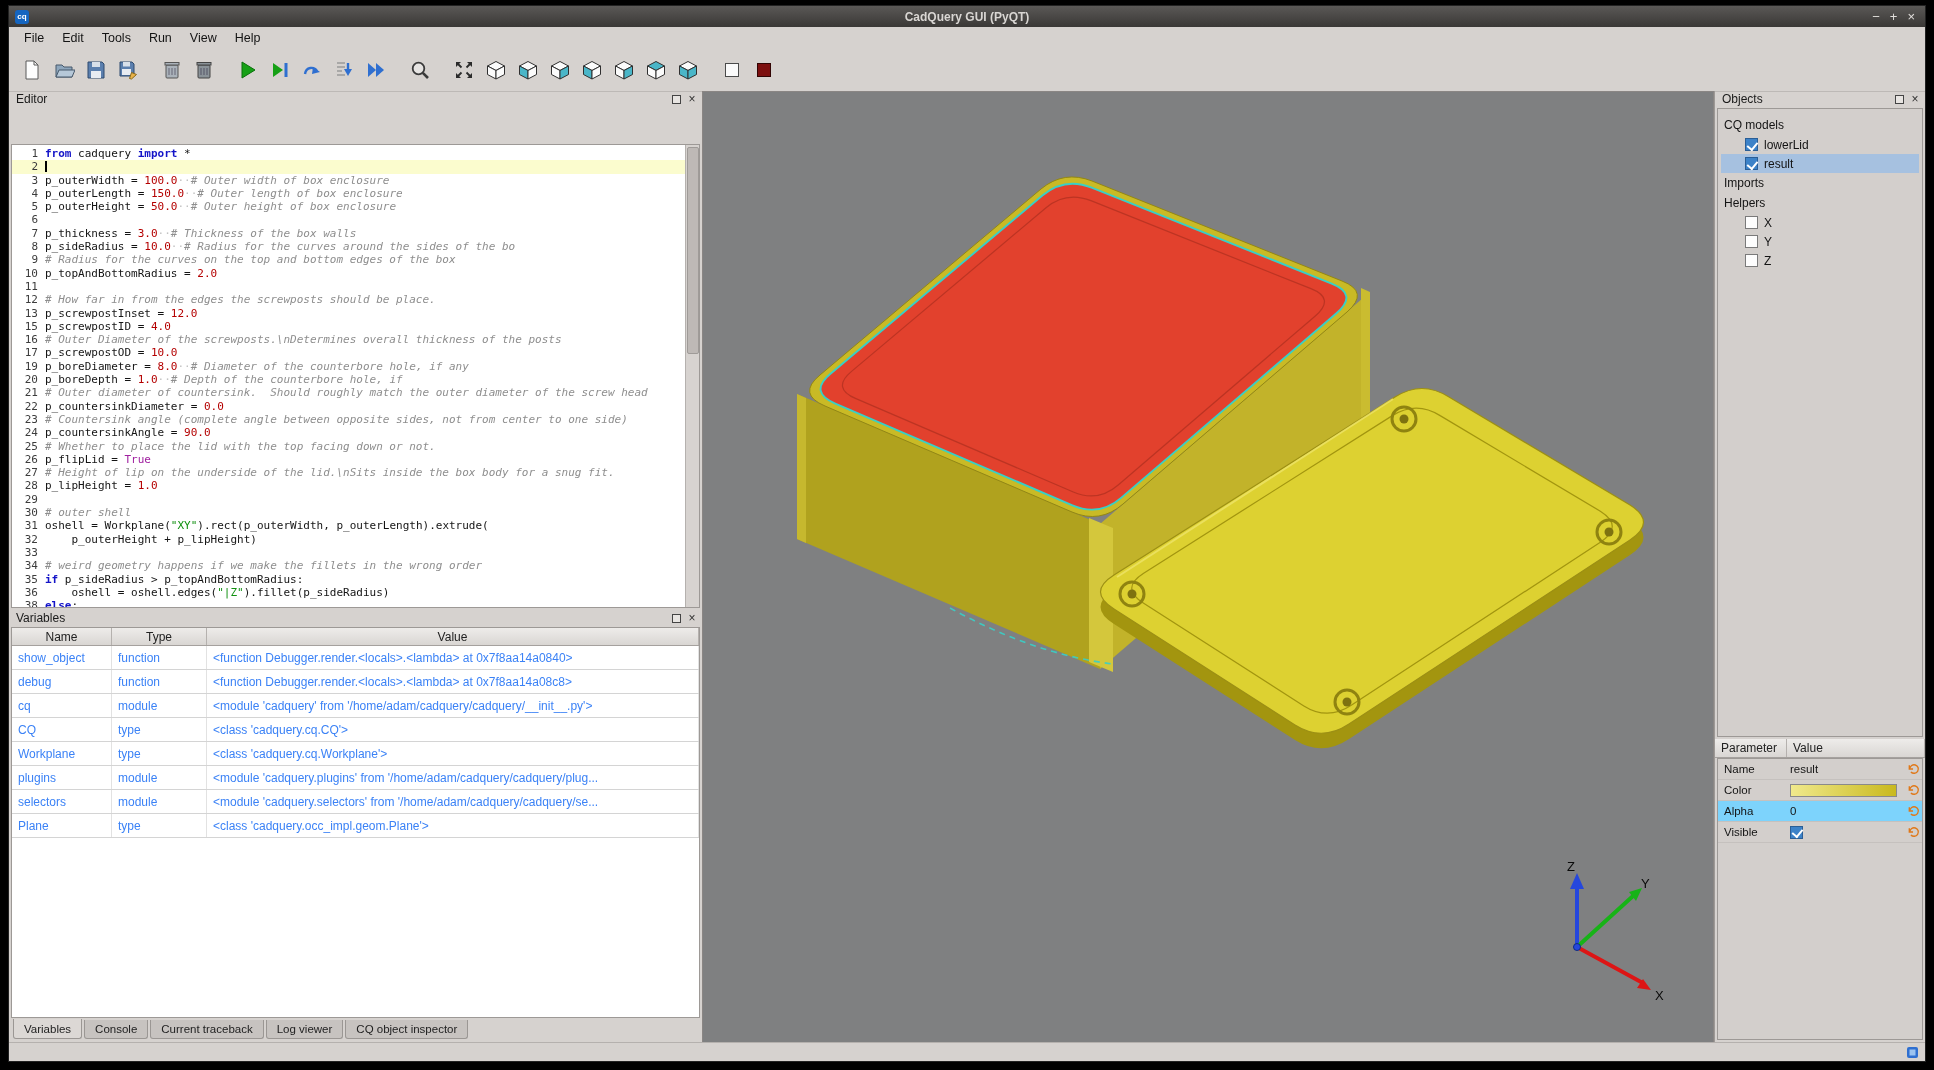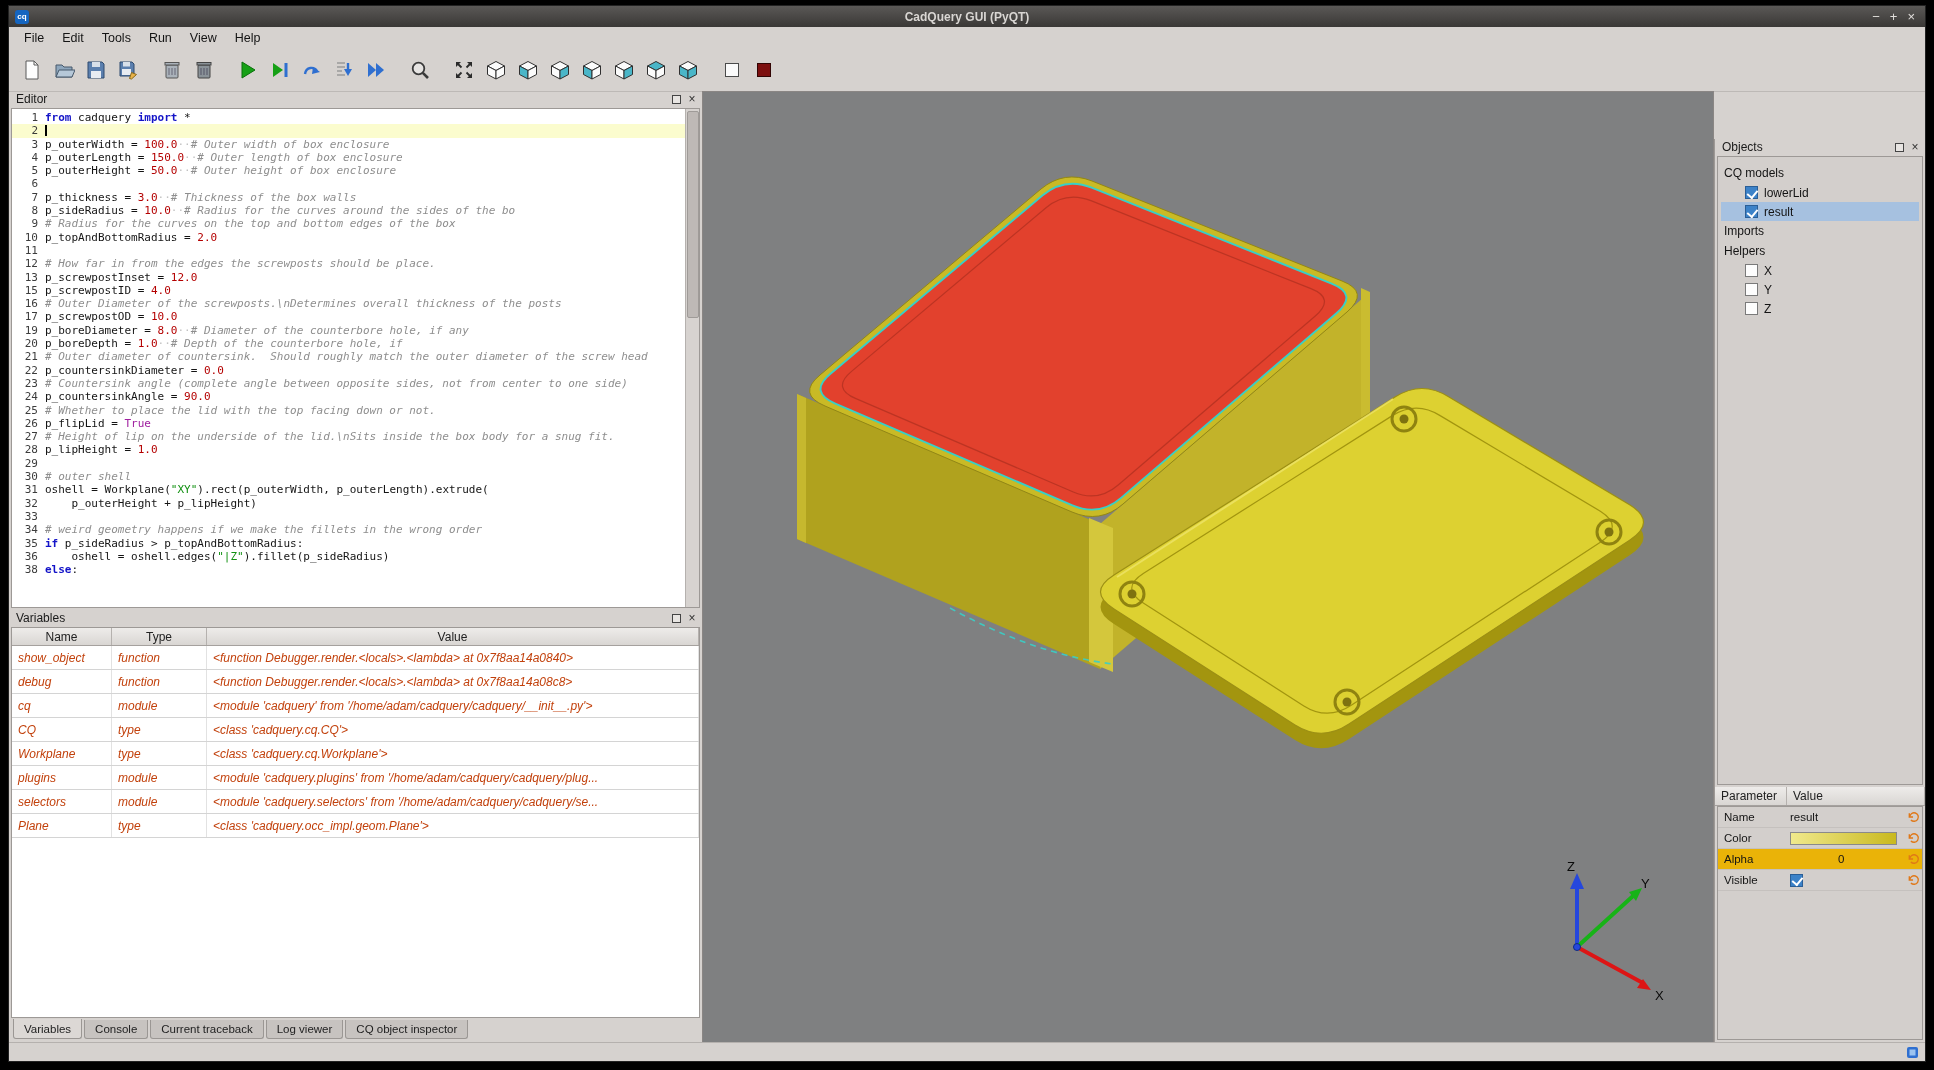--- a/index.html
+++ b/index.html
@@ -21,24 +21,24 @@
   .toolbar{height:42px;display:flex;align-items:center;padding-left:8px;background:#d6d2cf;border-bottom:1px solid #bdb9b6;}
   .tb-btn{width:30px;height:30px;display:flex;align-items:center;justify-content:center;margin-right:2px;}
   .tb-ic{width:22px;height:22px;display:block;}
   .tb-ic svg{width:22px;height:22px;display:block;}
   .tb-sep{width:12px;height:30px;display:inline-block;}
   
   .main{position:absolute;top:85px;bottom:19px;left:0;right:0;display:flex;}
   .left-col{width:693px;display:flex;flex-direction:column;}
   .viewport{width:1012px;position:relative;background:#7f8081;border:1px solid #8a8684;box-sizing:border-box;}
   .viewport svg{display:block;}
-  .right-col{flex:1;display:flex;flex-direction:column;border-left:1px solid #9d9996;margin-top:48px;}
+  .right-col{flex:1;display:flex;flex-direction:column;border-left:1px solid #9d9996;}
   
   .panel{display:flex;flex-direction:column;min-height:0;}
-  .editor-panel{height:519px;}
+  .editor-panel{height:519px;gap:36px;}
   .variables-panel{flex:1;}
   .objects-panel{height:648px;}
   .parameter-panel{flex:1;}
   .panel-header{height:16px;display:flex;align-items:center;padding:0 4px 0 7px;font-size:12px;color:#1a1a1a;}
   .ph-btns{margin-left:auto;display:flex;gap:4px;align-items:center;}
   .pbtn{width:12px;height:12px;display:flex;align-items:center;justify-content:center;color:#333;}
   .pbtn .sq{width:7px;height:7px;border:1px solid #444;display:block;background:#e8e5e2;}
   .pbtn .xx::before{content:"×";font-size:12px;line-height:10px;color:#333;}
   .panel-body{flex:1;margin:1px 2px 2px 2px;border:1px solid #9d9996;position:relative;overflow:hidden;background:#fff;}
   
@@ -56,21 +56,21 @@
   .tk-p{color:#141414;}
   .caret{display:inline-block;width:1.5px;height:11px;background:#000;vertical-align:-2px;}
   .ed-scroll{position:absolute;top:0;right:0;bottom:0;width:13px;background:#d7d3d0;border-left:1px solid #b5b1ae;}
   .ed-thumb{position:absolute;top:2px;left:1px;width:10px;height:205px;background:#beb9b6;border:1px solid #9f9b98;border-radius:2px;}
   
   .vt-header{display:flex;height:17px;background:linear-gradient(#eeecea,#d9d6d3);border-bottom:1px solid #a5a19e;font-size:12px;color:#222;}
   .vt-header > span{display:flex;align-items:center;justify-content:center;border-right:1px solid #b5b1ae;box-sizing:border-box;}
   .vt-c1{width:100px;flex:none;}
   .vt-c2{width:95px;flex:none;}
   .vt-c3{flex:1;}
-  .vt-row{display:flex;height:23px;border-bottom:1px solid #d4d4d4;font-size:12px;color:#c2410c;background:#fff;font-style:italic;}
+  .vt-row{display:flex;height:23px;border-bottom:1px solid #d4d4d4;font-size:12px;color:#3b82f6;background:#fff;}
   .vt-row > span{display:flex;align-items:center;padding-left:6px;border-right:1px solid #e2e2e2;box-sizing:border-box;
                  overflow:hidden;white-space:nowrap;}
   
   .tabbar{height:22px;display:flex;align-items:flex-start;gap:2px;padding-left:4px;background:#d6d2cf;font-size:11.5px;}
   .tab{background:#c7c3c0;border:1px solid #9b9794;border-top:none;border-radius:0 0 3px 3px;padding:3px 10px 3px;color:#222;}
   .tab.active{background:#dcd8d5;padding-top:4px;margin-top:-1px;}
   
   .objects-body{background:#d3cfcc;font-size:12px;color:#141414;padding-top:6px;}
   .tree-group{height:20px;display:flex;align-items:center;padding-left:6px;}
   .tree-item{height:19px;display:flex;align-items:center;padding-left:24px;margin:0 3px;}
@@ -81,21 +81,21 @@
   .cb.checked::after{content:"";position:absolute;left:3px;top:0.5px;width:4.5px;height:8px;
       border:solid #fff;border-width:0 2px 2px 0;transform:rotate(40deg);}
   
   .param-header{display:flex;height:18px;background:linear-gradient(#eeecea,#d9d6d3);border-bottom:1px solid #a5a19e;
       font-size:12px;color:#222;}
   .param-header span{display:flex;align-items:center;padding-left:6px;border-right:1px solid #b5b1ae;box-sizing:border-box;}
   .pm-c1{width:72px;flex:none;}
   .pm-c2{flex:1;}
   .param-body{background:#d3cfcc;}
   .param-row{display:flex;height:20px;align-items:center;font-size:11.5px;color:#141414;border-bottom:1px solid #c5c1be;}
-  .param-row.selected{background:#eab308;gap:48px;}
+  .param-row.selected{background:#7dd3fc;}
   .param-label{width:72px;flex:none;padding-left:6px;box-sizing:border-box;}
   .param-value{flex:1;display:flex;align-items:center;overflow:hidden;}
   .param-reset{width:18px;flex:none;display:flex;align-items:center;justify-content:center;}
   .param-reset svg{width:13px;height:13px;display:block;}
   .swatch{width:105px;height:11px;border:1px solid #8a8a8a;}
   
   .statusbar{position:absolute;left:0;right:0;bottom:0;height:19px;background:#d6d2cf;border-top:1px solid #b5b1ae;
              display:flex;align-items:center;justify-content:flex-end;padding-right:6px;box-sizing:border-box;}
   .grip-ic svg{width:13px;height:13px;display:block;}
 </style>

